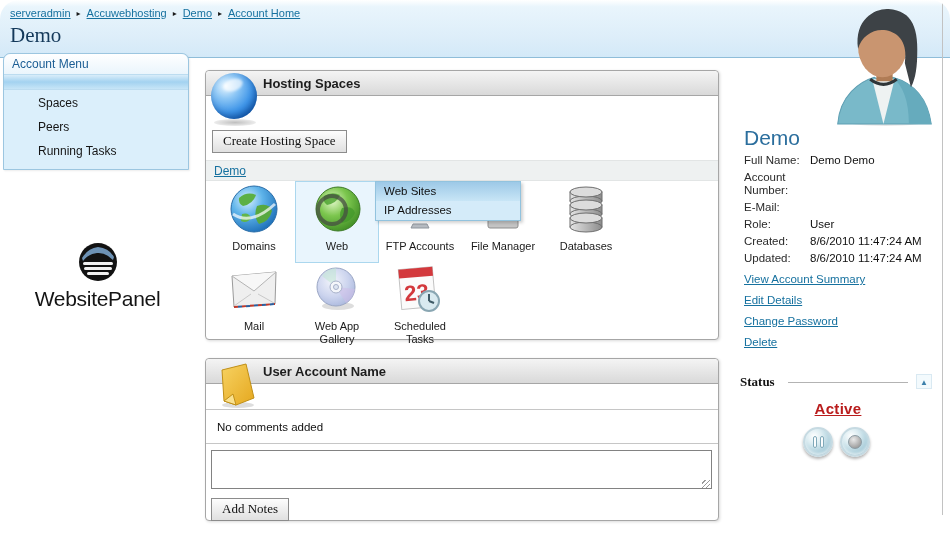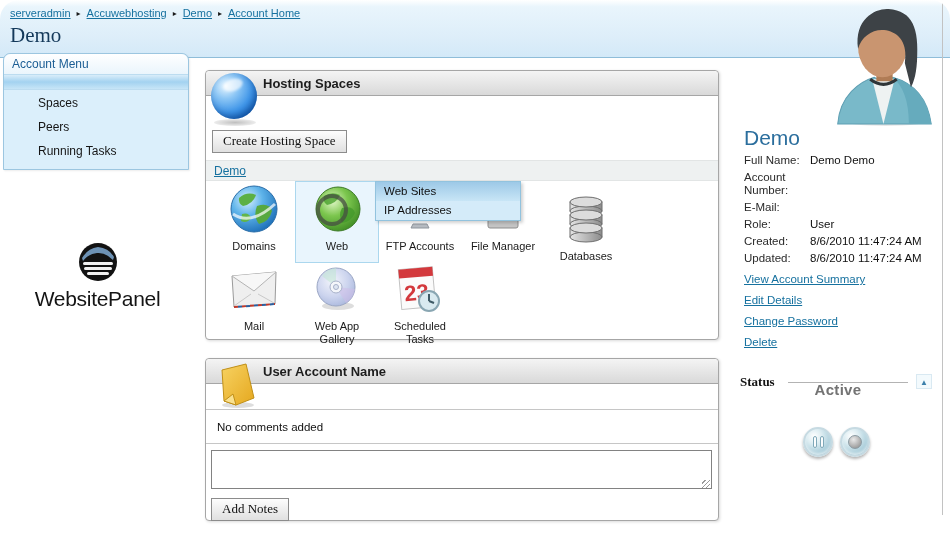--- a/index.html
+++ b/index.html
@@ -88,22 +88,22 @@
   .fvalue { font-size:11.5px; color:#101010; line-height:13px; }
   .ulinks { position:absolute; left:744px; top:273px; }
   .ulinks a { display:block; font-size:11.5px; color:#16719f; text-decoration:underline;
     margin-bottom:9px; cursor:pointer; }
   .status-head { position:absolute; left:740px; top:374px; width:196px; height:16px; }
   .status-label { position:absolute; left:0; top:0; font-family:"Liberation Serif", serif;
     font-size:13px; font-weight:bold; color:#141414; }
   .status-line { position:absolute; left:48px; right:28px; top:8px; border-top:1px solid #b3b3b3; }
   .collapse-box { position:absolute; right:4px; top:0; width:16px; height:15px; background:#f3fafd;
     border:1px solid #d9e9f2; text-align:center; font-size:8px; line-height:15px; color:#3c80ab; cursor:pointer; }
-  .active-label { position:absolute; left:778px; top:381px; width:120px; text-align:center;
-    font-size:15px; font-weight:bold; color:#737373; letter-spacing:0.3px; }
+  .active-label { position:absolute; left:778px; top:400px; width:120px; text-align:center;
+    font-size:15px; font-weight:bold; color:#b91c1c; letter-spacing:0.3px;text-decoration:underline; }
   .status-btns { position:absolute; left:803px; top:427px; display:flex; gap:7px; }
   .glass-btn { width:30px; height:30px; border-radius:50%; position:relative; cursor:pointer;
     background:radial-gradient(circle at 35% 28%, #ffffff 0%, #ddedf2 30%, #a9cdda 68%, #8db8c9 100%);
     border:2px solid #c6dae2; box-shadow:0 2px 3px rgba(0,0,0,0.3), inset 0 -2px 3px rgba(255,255,255,0.6); }
   .pause-bars { position:absolute; left:8px; top:7px; display:flex; gap:3px; }
   .pause-bars span { width:4px; height:12px; background:#fbfdfe; border:1px solid #7fa8b8; border-radius:2px; display:block; }
   .stop-dot { position:absolute; left:6px; top:6px; width:14px; height:14px; border-radius:50%;
     background:radial-gradient(circle at 38% 30%, #e9e9e9, #9a9a9a 80%); border:1px solid #8b9ba3; }
 
   .right-edge { position:absolute; left:942px; top:0; width:1px; height:515px; background:#c2c2c2; }
@@ -205,21 +205,21 @@
       <svg class="art" viewBox="0 0 50 50">
         <rect x="10" y="8" width="30" height="36" rx="2" fill="#c4c4c4" stroke="#8e8e8e"></rect>
         <rect x="14" y="13" width="22" height="8" fill="#d9d9d9" stroke="#9a9a9a"></rect>
         <rect x="14" y="24" width="22" height="8" fill="#d9d9d9" stroke="#9a9a9a"></rect>
         <rect x="22" y="16" width="6" height="2" fill="#8e8e8e"></rect>
         <rect x="22" y="27" width="6" height="2" fill="#8e8e8e"></rect>
       </svg>
       <div class="lbl">File Manager</div>
     </div>
 
-    <div class="icon-cell" style="left:339px; top:123px;">
+    <div class="icon-cell" style="left:339px; top:113px;">
       <svg class="art" viewBox="0 0 50 50">
         <defs>
             <linearGradient id="g3" x1="0" y1="0" x2="1" y2="0">
           <stop offset="0%" stop-color="#e4e4e4"></stop>
               <stop offset="50%" stop-color="#b9b9b9"></stop>
               <stop offset="100%" stop-color="#8c8c8c"></stop>
         </linearGradient>
           </defs>
         <g stroke="#6e6e6e" stroke-width="1">
           <rect x="9" y="8" width="32" height="9" fill="url(#g3)"></rect>

